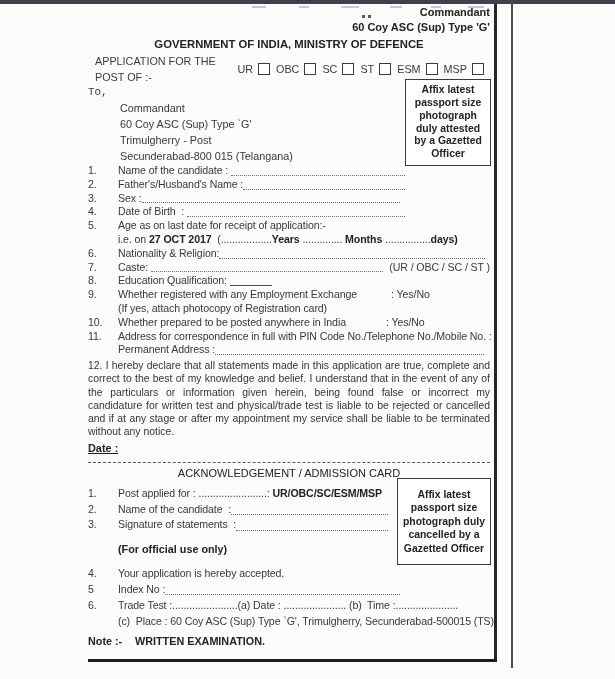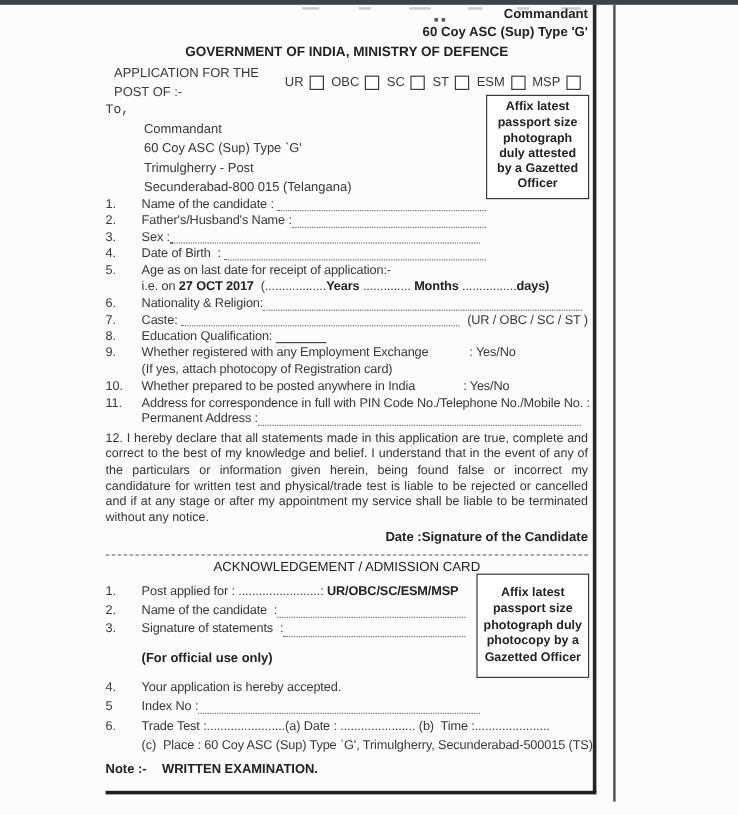--- a/index.html
+++ b/index.html
@@ -23,22 +23,22 @@
   
   .row{display:flex;align-items:flex-end;font-size:10.6px;line-height:13.8px;letter-spacing:-0.1px;}
   .num{flex:0 0 30px;}
   .segs{flex:1;display:flex;align-items:flex-end;min-width:0;}
   .segs span{white-space:pre;}
   .b{font-weight:bold;color:#222;}
   .leader{flex:1 1 auto;border-bottom:1.6px dotted #6f6f6f;margin-bottom:2px;min-width:8px;}
   .gapseg{flex:0 0 auto;}
   .useg{flex:0 0 auto;border-bottom:1.5px solid #4a4a4a;margin-bottom:2px;}
   .para{font-size:10.4px;line-height:13.2px;text-align:justify;color:#343434;margin-top:2px;}
-  .datesig{display:flex;justify-content:flex-end;font-weight:bold;color:#222;
-           font-size:10.9px;line-height:14px;margin-top:3px;}
+  .datesig{display:flex;justify-content:space-between;font-weight:bold;color:#222;
+           font-size:10.9px;line-height:14px;margin-top:3px;text-decoration:underline;}
   .divider{border:none;border-top:1.6px dashed #575757;margin:7px 0 3px 0;}
   .acktitle{text-align:center;font-weight:normal;font-size:11px;color:#222;line-height:15px;margin-bottom:5px;}
   .ack-top .row{line-height:15.5px;}
   .row.narrow{width:302px;}
   .official{padding-left:30px;font-weight:bold;color:#222;font-size:10.8px;margin:9px 0 9px 0;line-height:14px;}
   .ack-bottom .row{line-height:16px;}
   .noteblk{display:flex;margin-top:5px;font-weight:bold;color:#222;font-size:10.8px;line-height:14px;}
   .notelabel{flex:0 0 47px;}
   .notebody{flex:1;}
   .noteline1{text-align:justify;text-align-last:justify;}
@@ -71,21 +71,21 @@
     <div>passport size</div>
     <div>photograph</div>
     <div>duly attested</div>
     <div>by a Gazetted</div>
     <div>Officer</div>
   </div>
   <div class="pbox pbox2">
     <div>Affix latest</div>
     <div>passport size</div>
     <div>photograph  duly</div>
-    <div>photocopy  by a</div>
+    <div>cancelled  by a</div>
     <div>Gazetted Officer</div>
   </div>
 
   <div class="content">
     <div class="hdr-r">Commandant</div>
     <div class="hdr-r">60 Coy ASC (Sup) Type 'G'</div>
     <div class="title">GOVERNMENT OF INDIA, MINISTRY OF DEFENCE</div>
 
     <div class="app">
       <span>APPLICATION FOR THE POST OF :-</span>
@@ -215,21 +215,20 @@
             <span class="">Permanent Address :</span>
             <span class="leader" style="margin-right: 6px;"></span>
           </span>
         </div>
       </div>
 
     <div class="para">12. I hereby declare that all statements made in this application are true, complete and correct to the best of my knowledge and belief.  I understand that in the event of any of the particulars or information given herein, being found false or incorrect my candidature for written test and physical/trade test is liable to be rejected or cancelled and if at any stage or after my appointment my service shall be liable to be terminated without any notice.</div>
 
     <div class="datesig">
       <span>Date :</span>
-      <span>Signature of the Candidate</span>
     </div>
 
     <hr class="divider">
 
     <div class="acktitle">ACKNOWLEDGEMENT / ADMISSION CARD</div>
     <div id="ack-list-top" class="ack-top">
         <div class="row narrow">
           <span class="num">1.</span>
           <span class="segs">
             <span class="">Post applied for : </span>

